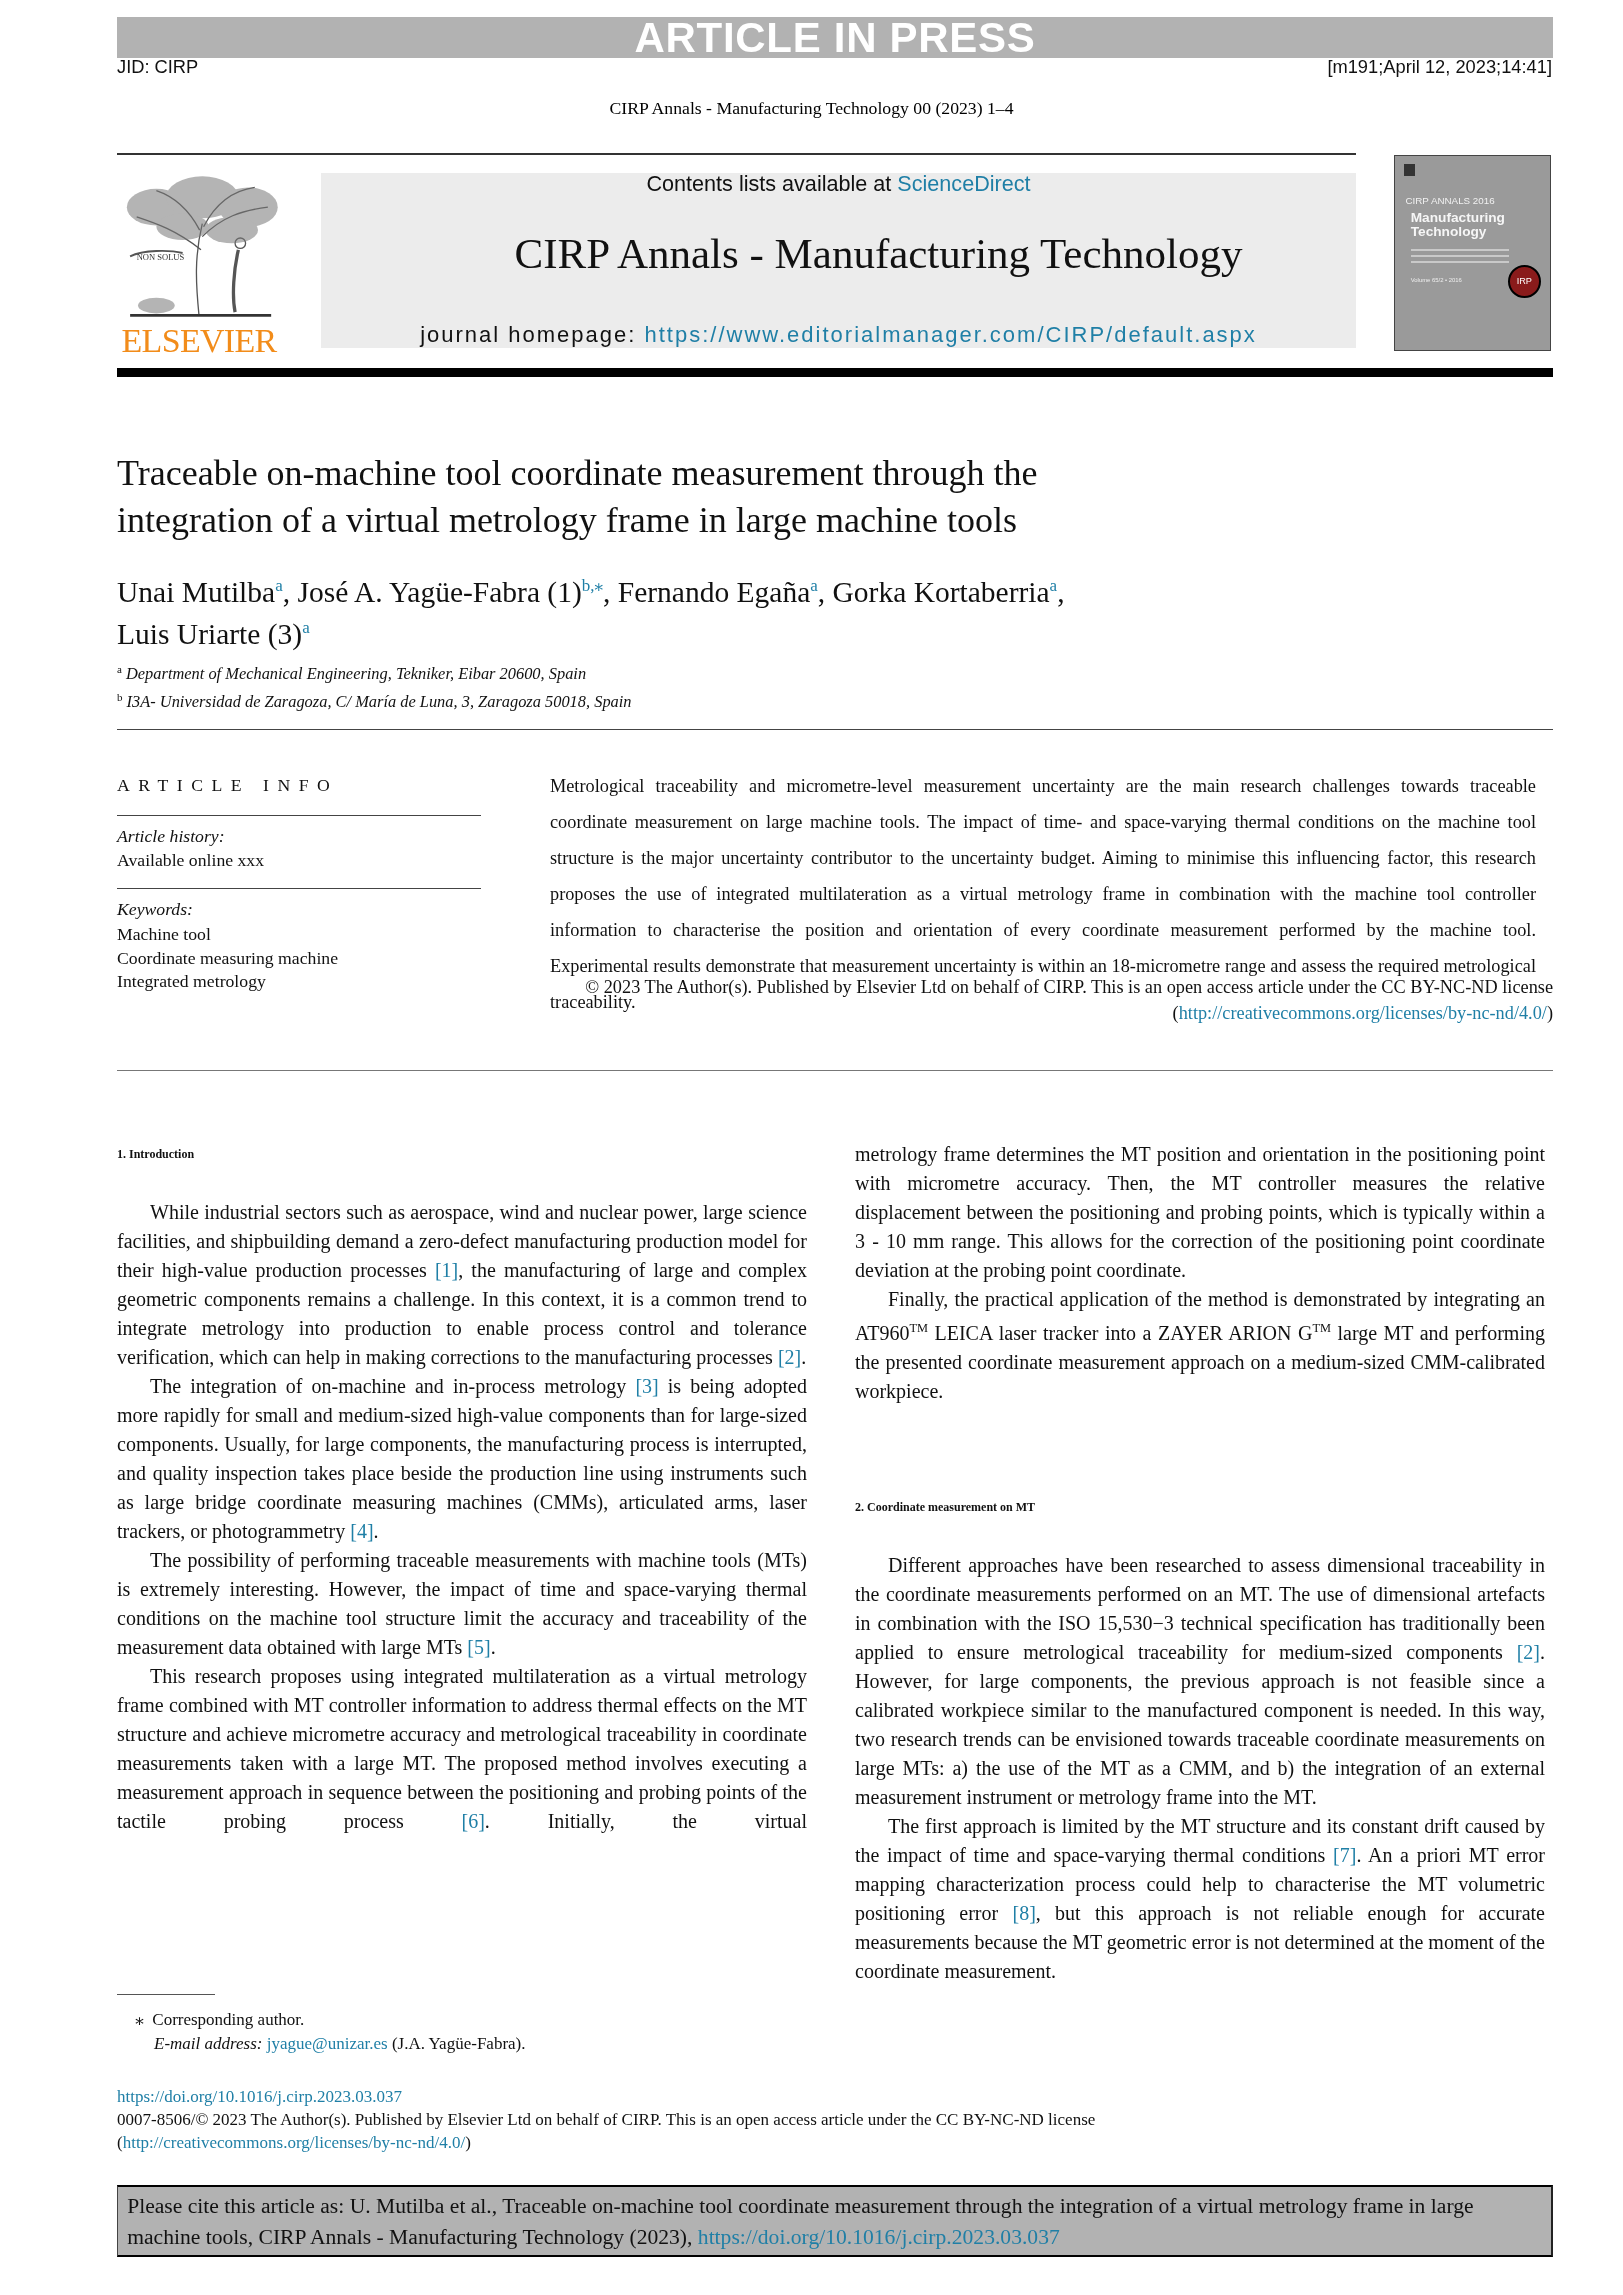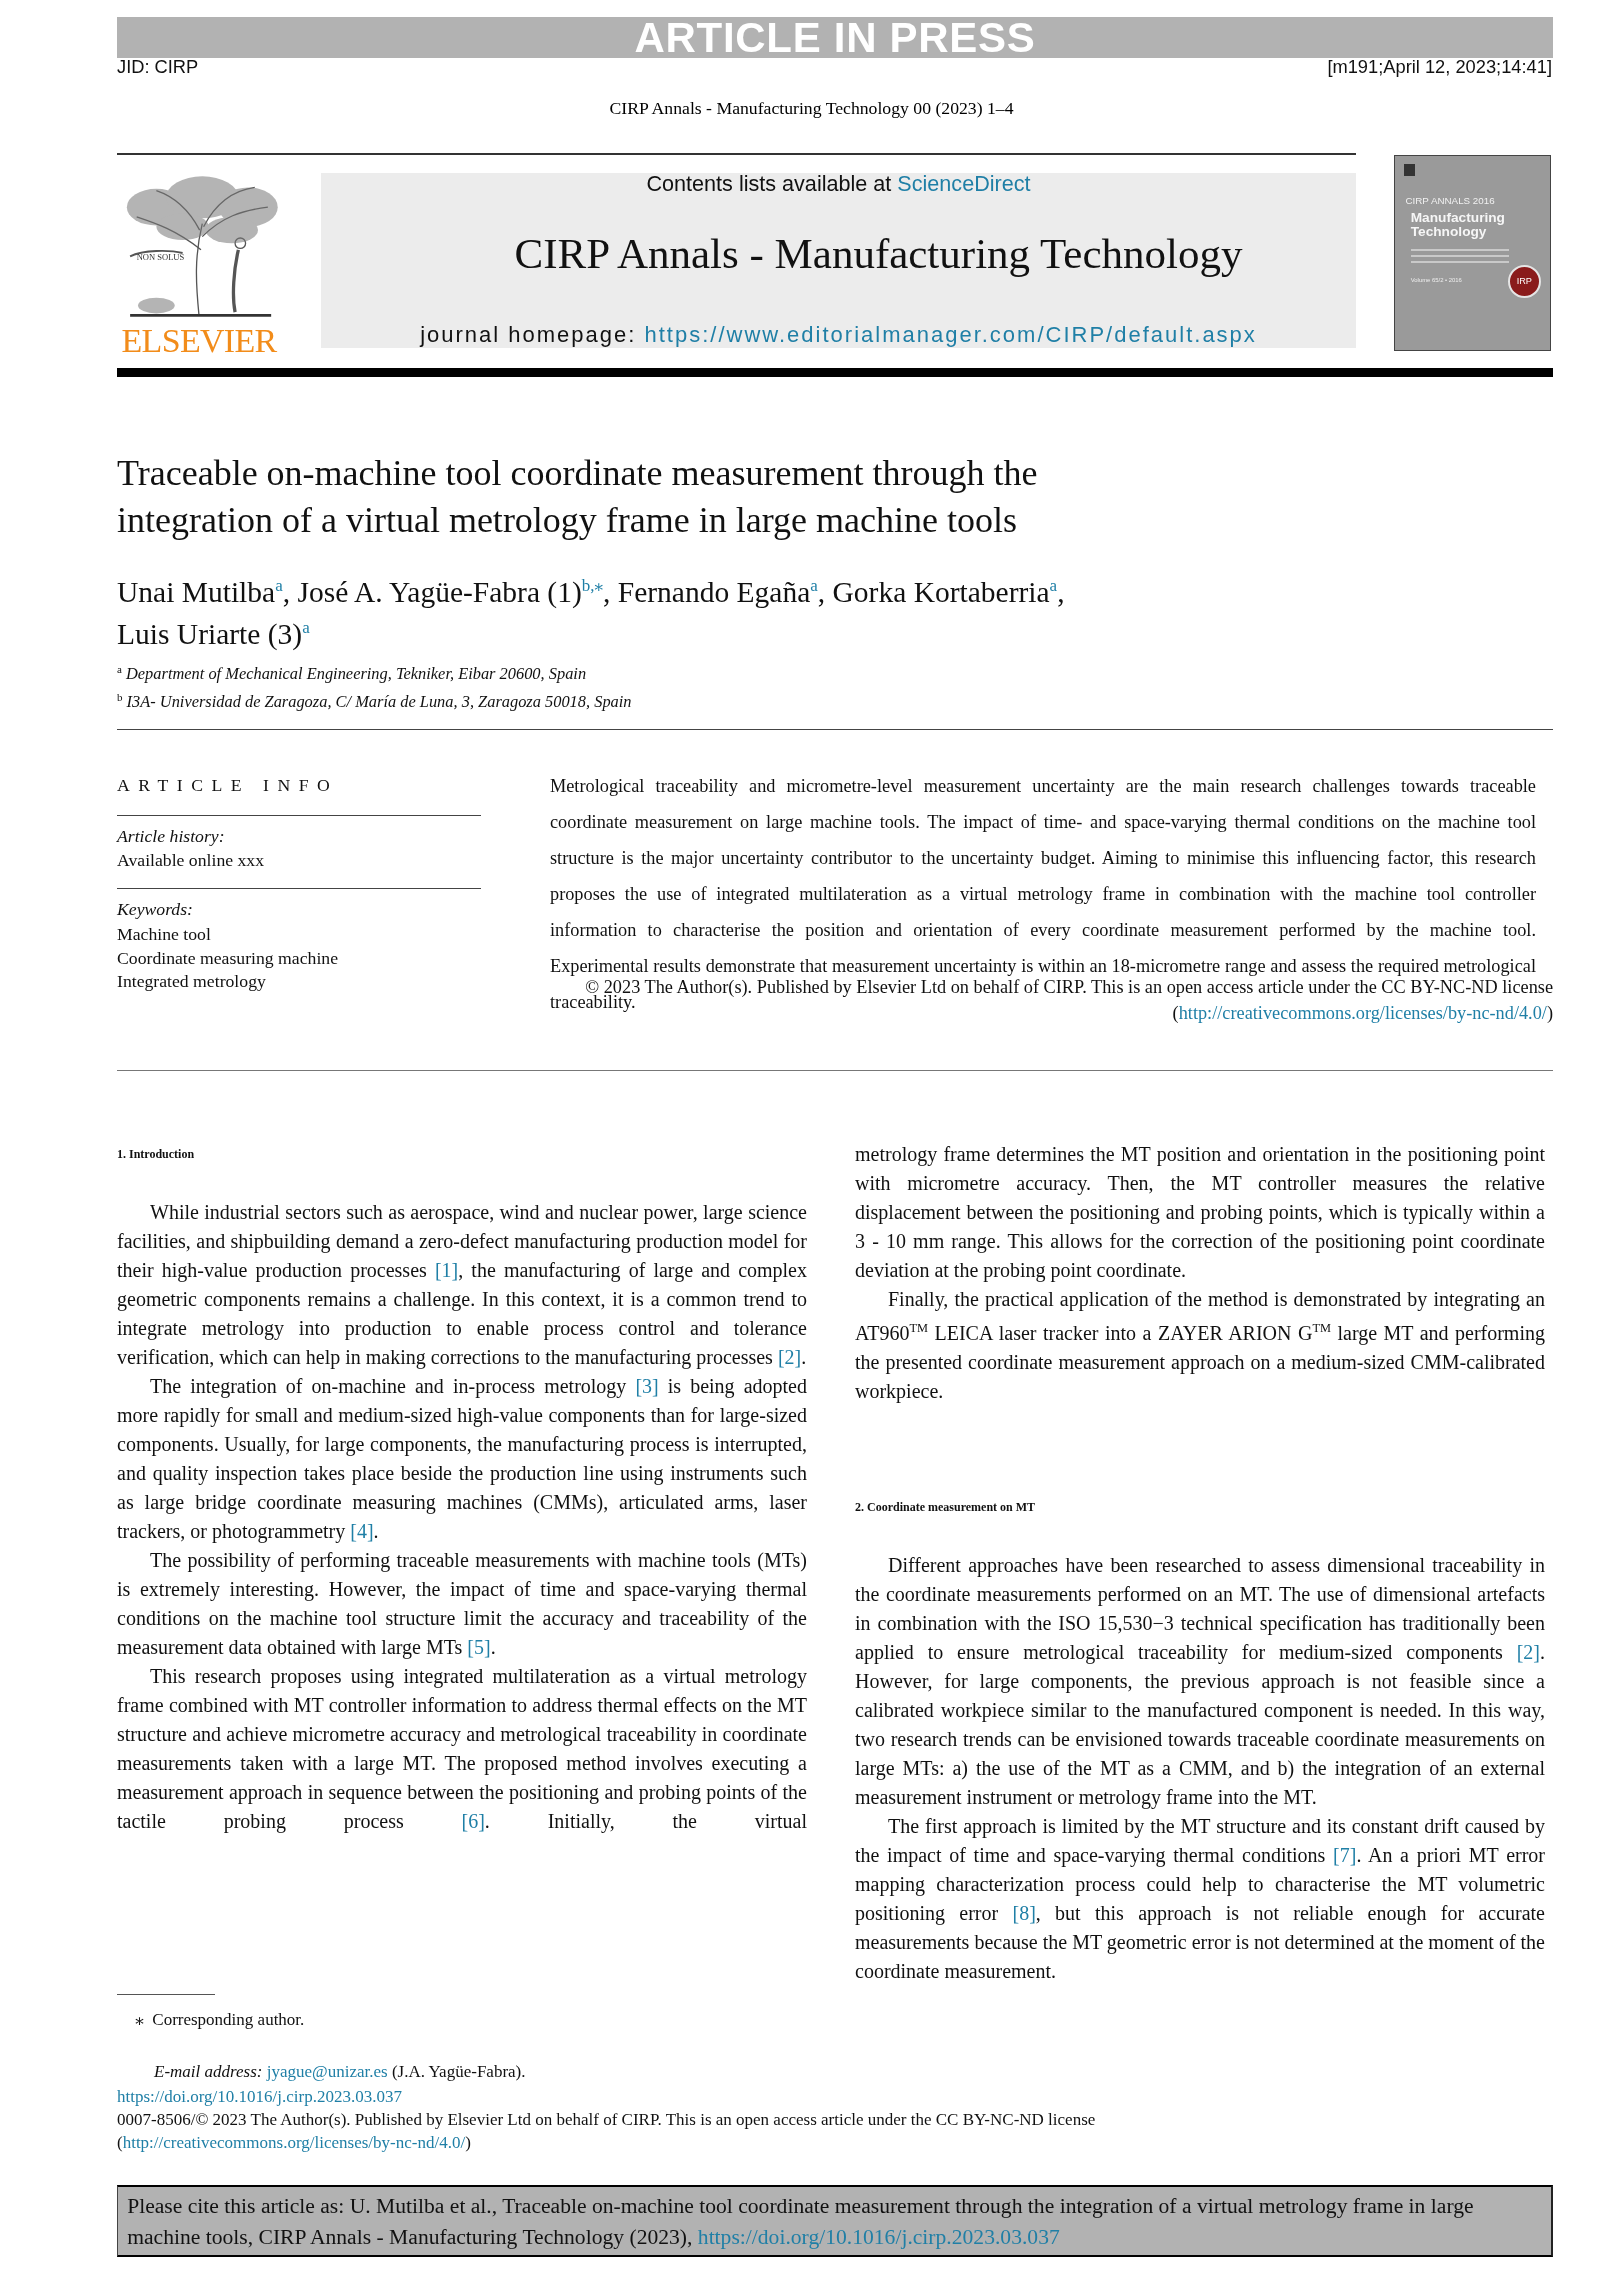--- a/index.html
+++ b/index.html
@@ -26,21 +26,21 @@
                    font-family: "Liberation Sans", sans-serif; font-size: 21.6px; }
   #mast-journal { left: 321px; width: 1035px; top: 229px; text-align: center; font-size: 43px; margin-left: 40px; }
   #homepage-line { left: 321px; width: 1035px; top: 322px; text-align: center;
                    font-family: "Liberation Sans", sans-serif; font-size: 22px; letter-spacing: 2px; }
   #cover { left: 1394px; top: 155px; width: 157px; height: 196px; background: #9a9a9a;
            border: 1.3px solid #444; box-sizing: border-box; color: #fff; font-family: "Liberation Sans", sans-serif; }
   #cover .c-top { position: absolute; left: 10.5px; top: 39px; font-size: 9.8px; color: #f1f1f1; }
   #cover .c-t1 { position: absolute; left: 15.7px; top: 55px; font-size: 13.7px; font-weight: bold; line-height: 14.4px; color: #f6f6f6; }
   #cover .c-vol { position: absolute; left: 15.7px; top: 121px; font-size: 5.9px; color: #eee; }
   #cover .c-logo { position: absolute; right: 9.2px; top: 109px; width: 29px; height: 29px; border-radius: 50%;
-                   background: #8a1b1b; border: 2px solid #e5e5e5; color: #fff; font-size: 9.2px; text-align: center; line-height: 29px; }
+                   background: #8a1b1b; border: 2px solid #000000; color: #fff; font-size: 9.2px; text-align: center; line-height: 29px; }
   #cover .c-mini { position: absolute; left: 9.2px; top: 7.9px; width: 10.5px; height: 11.8px; background: #333; }
   #cover .c-lines { position: absolute; left: 15.7px; top: 93px; width: 98px; }
   #cover .c-lines div { height: 2px; background: #c9c9c9; margin-bottom: 3.9px; }
   #thick-rule { left: 117px; top: 368px; width: 1436px; height: 8.5px; background: #000; }
 
   
   #title { left: 117px; top: 450px; width: 1178px; font-size: 36px; line-height: 47px; }
   #authors { left: 117px; top: 568px; width: 1178px; font-size: 29.5px; line-height: 35px; }
   #authors sup { font-size: 17px; color: #1f7fa6; }
   #affils { left: 117px; top: 658px; width: 1178px; font-size: 16.4px; font-style: italic; line-height: 23.6px; }
@@ -67,21 +67,21 @@
   .col h2 { margin: 0; font-size: 12px; font-weight: bold; text-indent: 0; }
   #col-left { left: 117px; top: 1140px; }
   #col-right { left: 855px; top: 1140px; }
   .gap-sec { height: 29px; }
   .gap-big { height: 58px; }
   sup.tm { font-size: 12.4px; }
 
   
   #fn-rule { left: 117px; top: 1994px; width: 98px; height: 0.7px; background: #555; }
   #fn { left: 117px; top: 2008px; width: 690px; font-size: 17px; line-height: 23.6px; }
-  #fn .ind { padding-left: 37px; margin-top: 28px; }
+  #fn .ind { padding-left: 37px; }
   #doi-block { left: 117px; top: 2085px; width: 1440px; font-size: 17px; line-height: 23px; }
 
   
   #cite-box { left: 117px; top: 2185px; width: 1436px; height: 72px; background: #b2b2b2;
               border-top: 2px solid #000; border-bottom: 2px solid #000; border-left: 0.7px solid #444; border-right: 2px solid #222;
               box-sizing: border-box; font-size: 21.6px; line-height: 31px; padding: 3.9px 9.2px; }
 </style>
 </head>
 <body>
 

